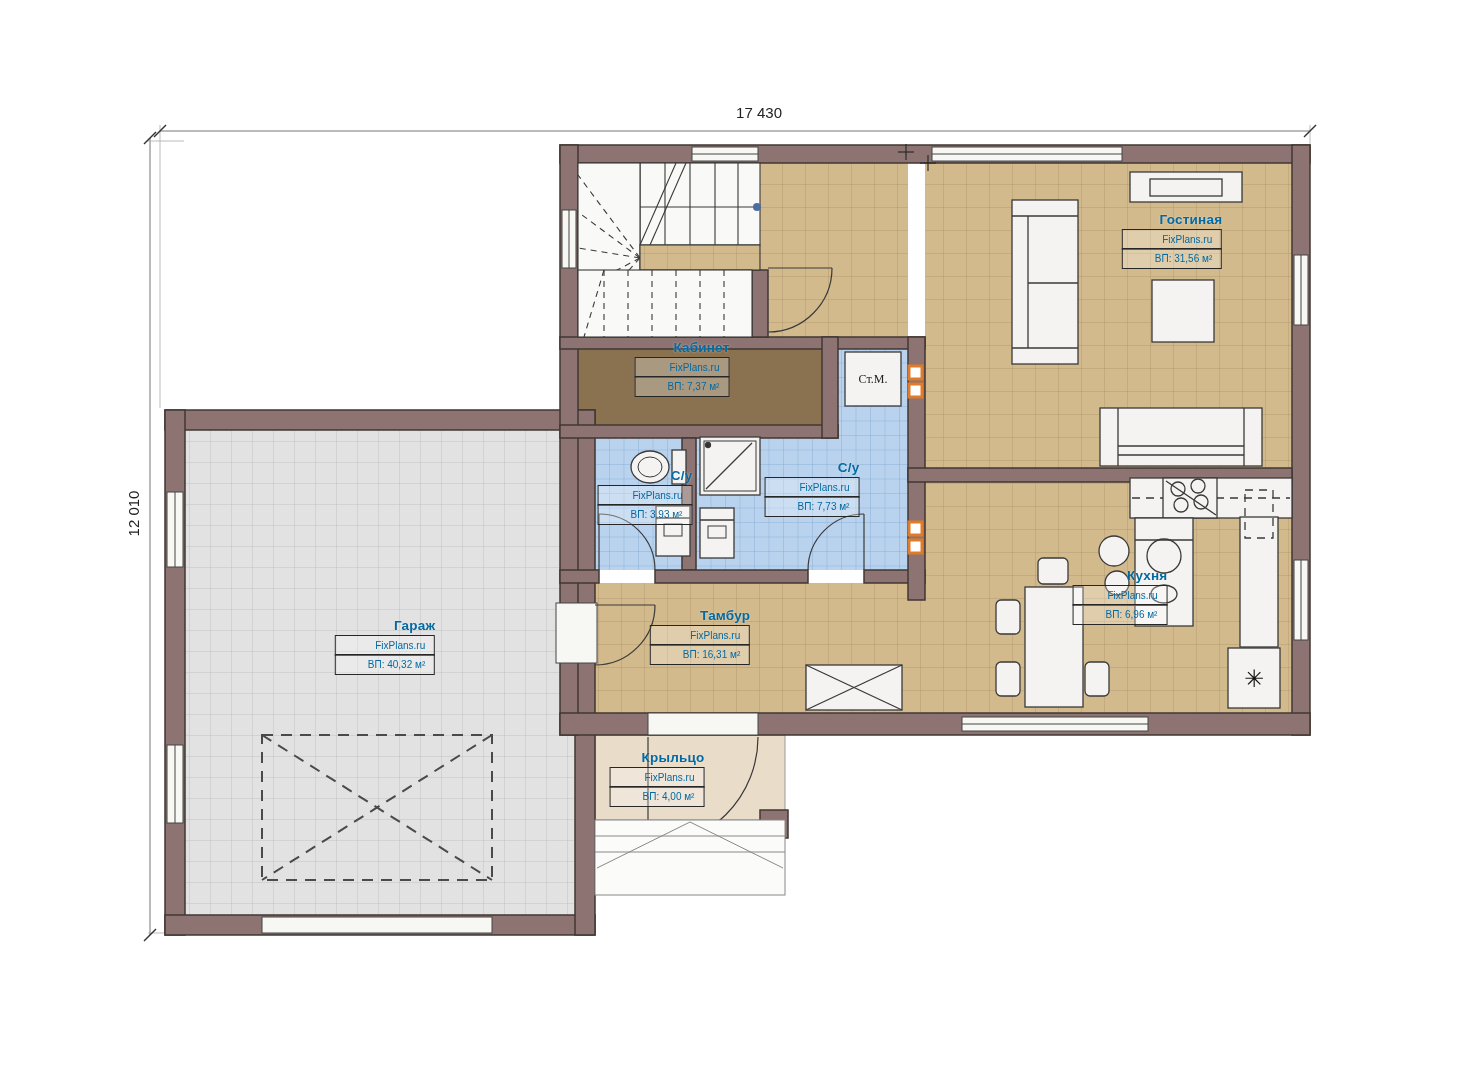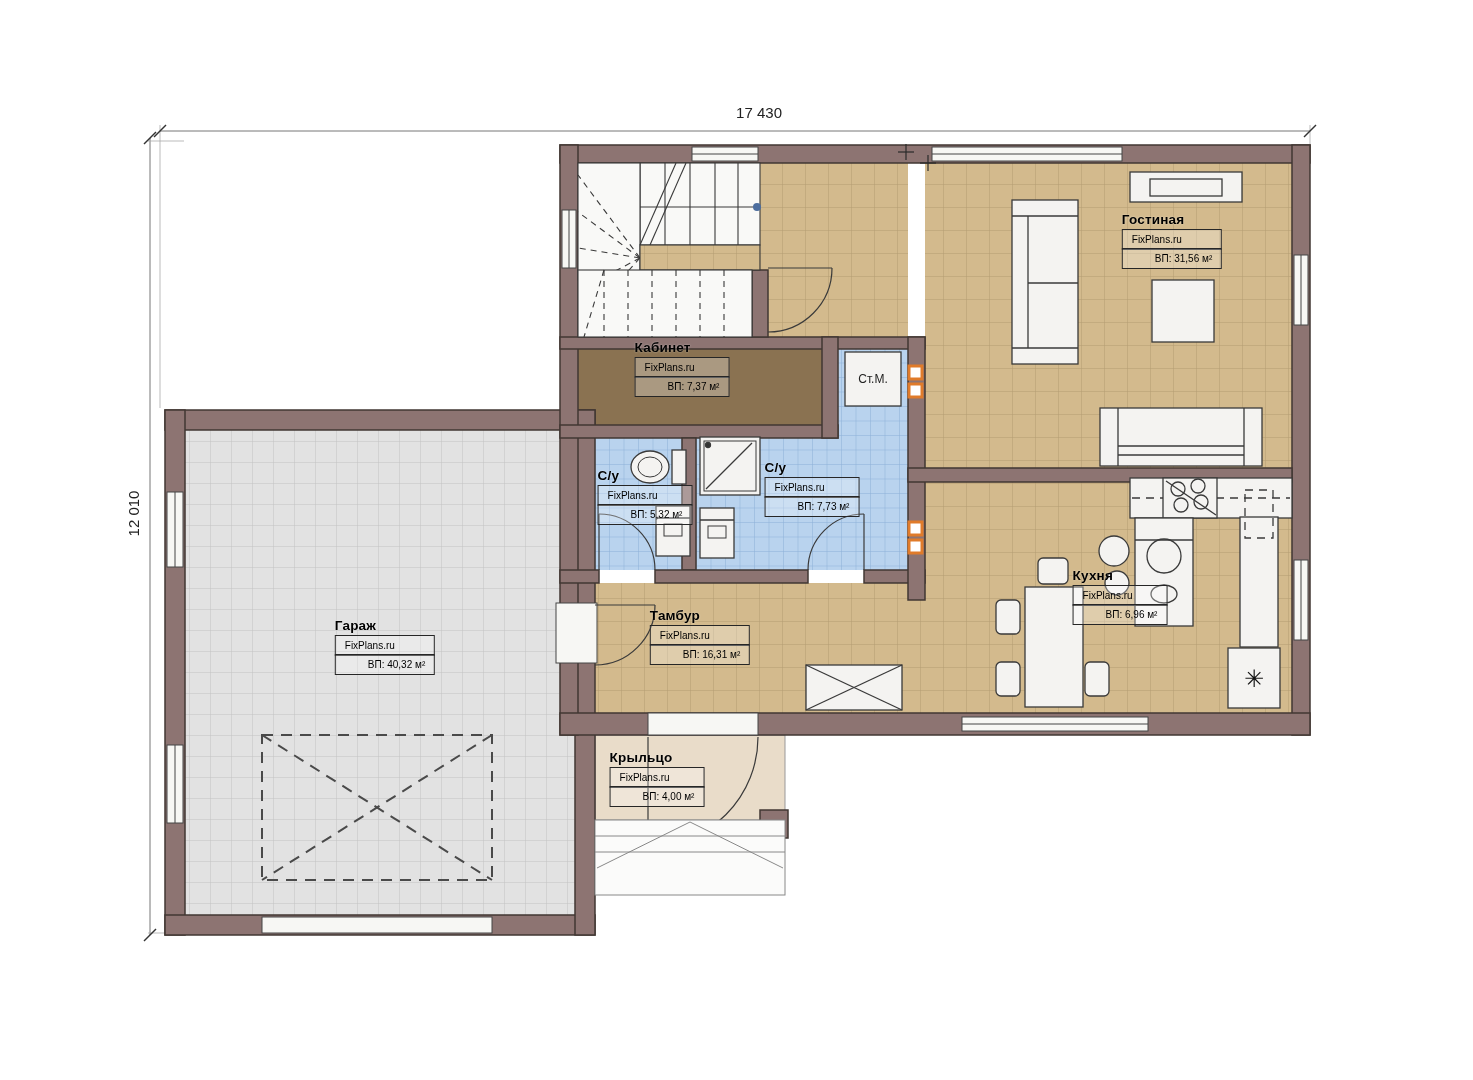--- a/index.html
+++ b/index.html
@@ -1,28 +1,28 @@
 <!DOCTYPE html>
 <html><head>
 <meta charset="utf-8">
 <style>
   html,body{margin:0;padding:0;background:#fff;}
   #stage{position:relative;width:1473px;height:1080px;background:#ffffff;overflow:hidden;
          font-family:"Liberation Sans","DejaVu Sans",sans-serif;}
   #plan-svg{position:absolute;left:0;top:0;}
-  .room-label{position:absolute;transform:translateX(-50%);z-index:5;text-align:left;color:#000000;}
+  .room-label{position:absolute;transform:translateX(-50%);z-index:5;text-align:right;color:#0369a1;}
   .room-name{font-size:13.5px;font-weight:bold;letter-spacing:.2px;margin-bottom:2px;text-shadow:0 0 2px rgba(255,255,255,.5);}
   .room-box{display:block;border:1.6px solid #262626;background:rgba(255,255,255,.28);
             font-size:10px;line-height:17px;padding:1px 9px;white-space:nowrap;}
   .room-box.area{margin-top:-1.6px;padding-left:32px;}
   .dim-label{position:absolute;font-size:15px;color:#222;z-index:4;}
   #dim-top-label{left:688px;top:104px;width:94px;text-align:right;}
   #dim-left-label{left:98px;top:505px;transform:rotate(-90deg);transform-origin:center;width:70px;text-align:center;}
   .appliance-label{position:absolute;z-index:5;transform:translate(-50%,-50%);color:#222;}
-  #wm-label{left:873px;top:379px;font-size:12px;}
+  #wm-label{left:873px;top:379px;font-size:12px;font-family:Liberation Serif, serif;}
   #fridge-label{left:1254px;top:679px;font-size:24px;color:#111;}
 </style>
 </head>
 <body>
 
 <div id="stage">
 
 <svg id="plan-svg" width="1473" height="1080" viewBox="0 0 1473 1080">
   <defs>
     <pattern id="tanGrid" width="23" height="23" patternUnits="userSpaceOnUse">
@@ -304,21 +304,21 @@
 
   <div class="room-label" style="left:682px;top:340px">
     <div class="room-name">Кабинет</div>
     <div class="room-box">FixPlans.ru</div>
     <div class="room-box area">ВП: 7,37 м²</div>
   </div>
 
   <div class="room-label" style="left:645px;top:468px">
     <div class="room-name">С/у</div>
     <div class="room-box">FixPlans.ru</div>
-    <div class="room-box area">ВП: 5,32 м²</div>
+    <div class="room-box area">ВП: 3,93 м²</div>
   </div>
 
   <div class="room-label" style="left:812px;top:460px">
     <div class="room-name">С/у</div>
     <div class="room-box">FixPlans.ru</div>
     <div class="room-box area">ВП: 7,73 м²</div>
   </div>
 
   <div class="room-label" style="left:700px;top:608px">
     <div class="room-name">Тамбур</div>

